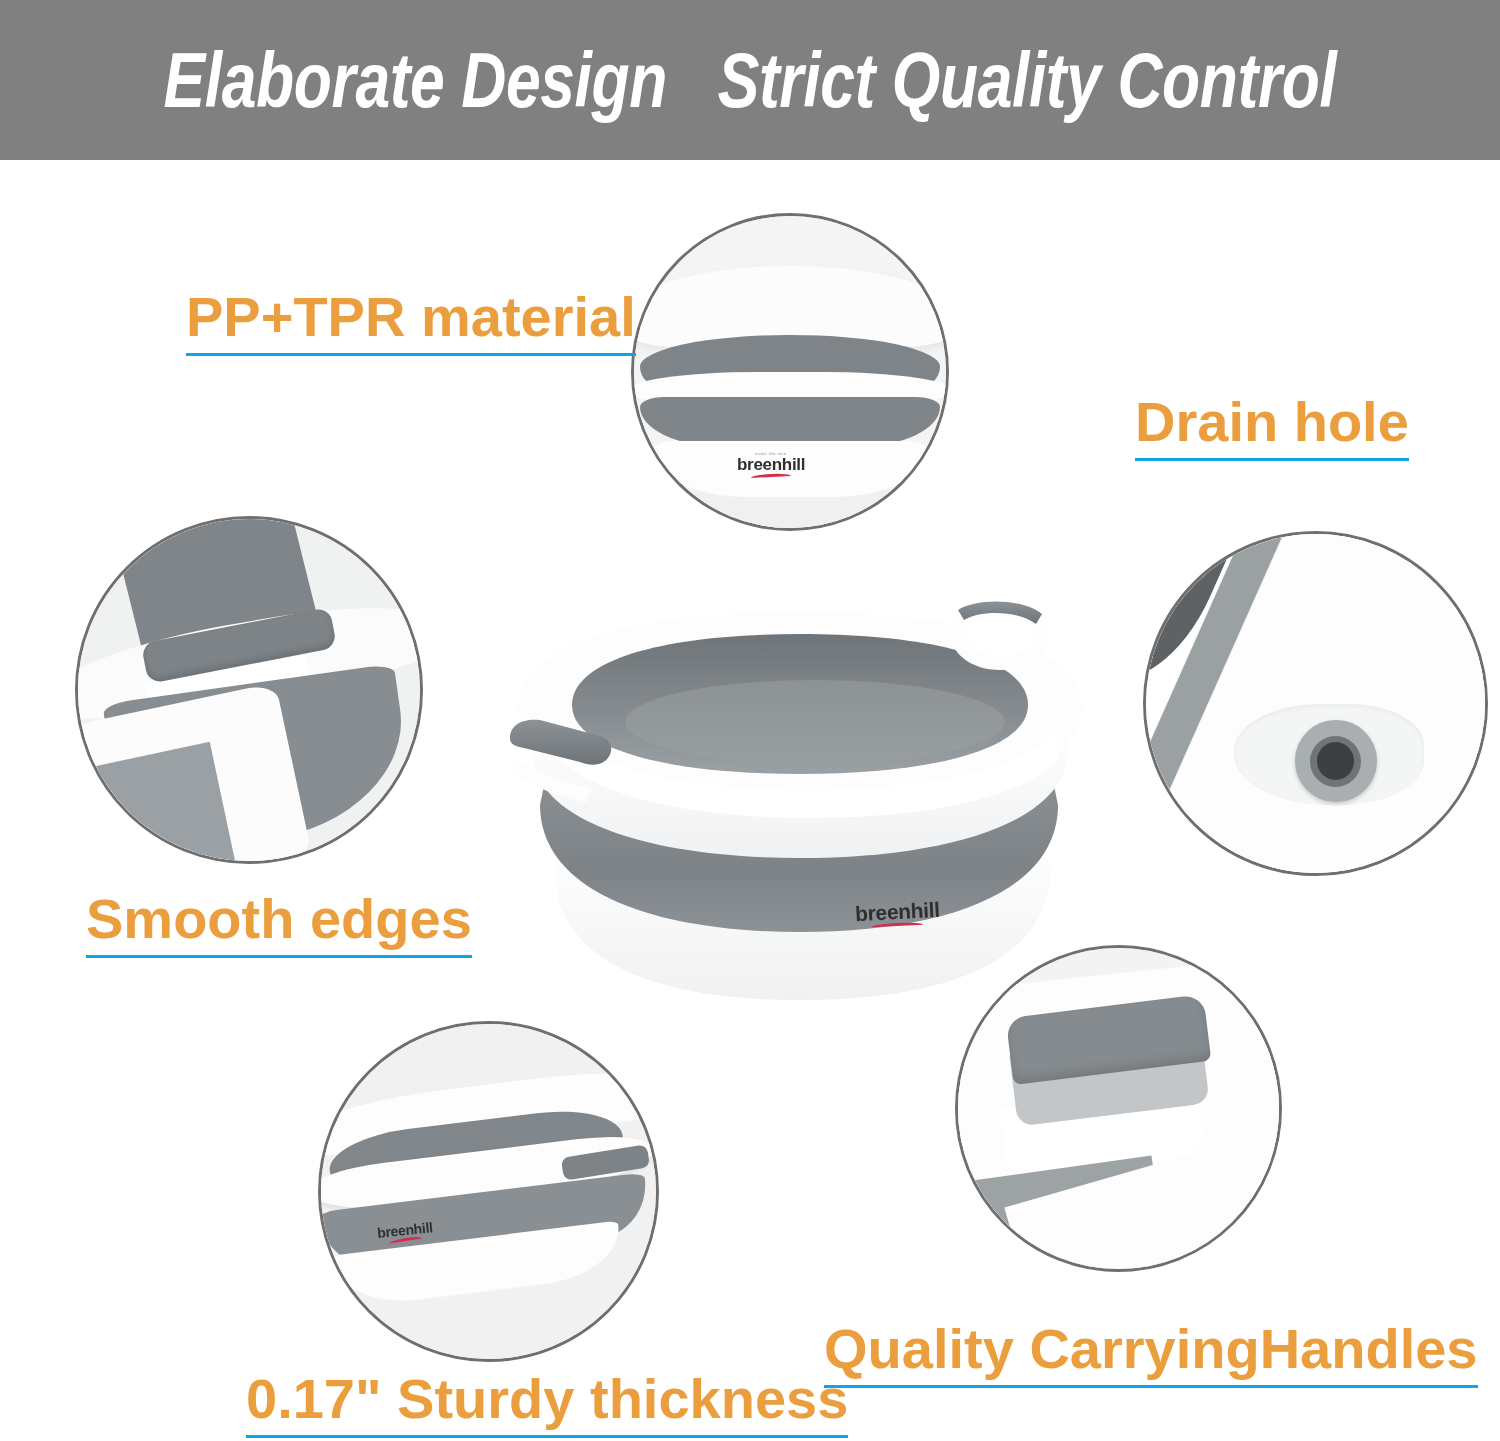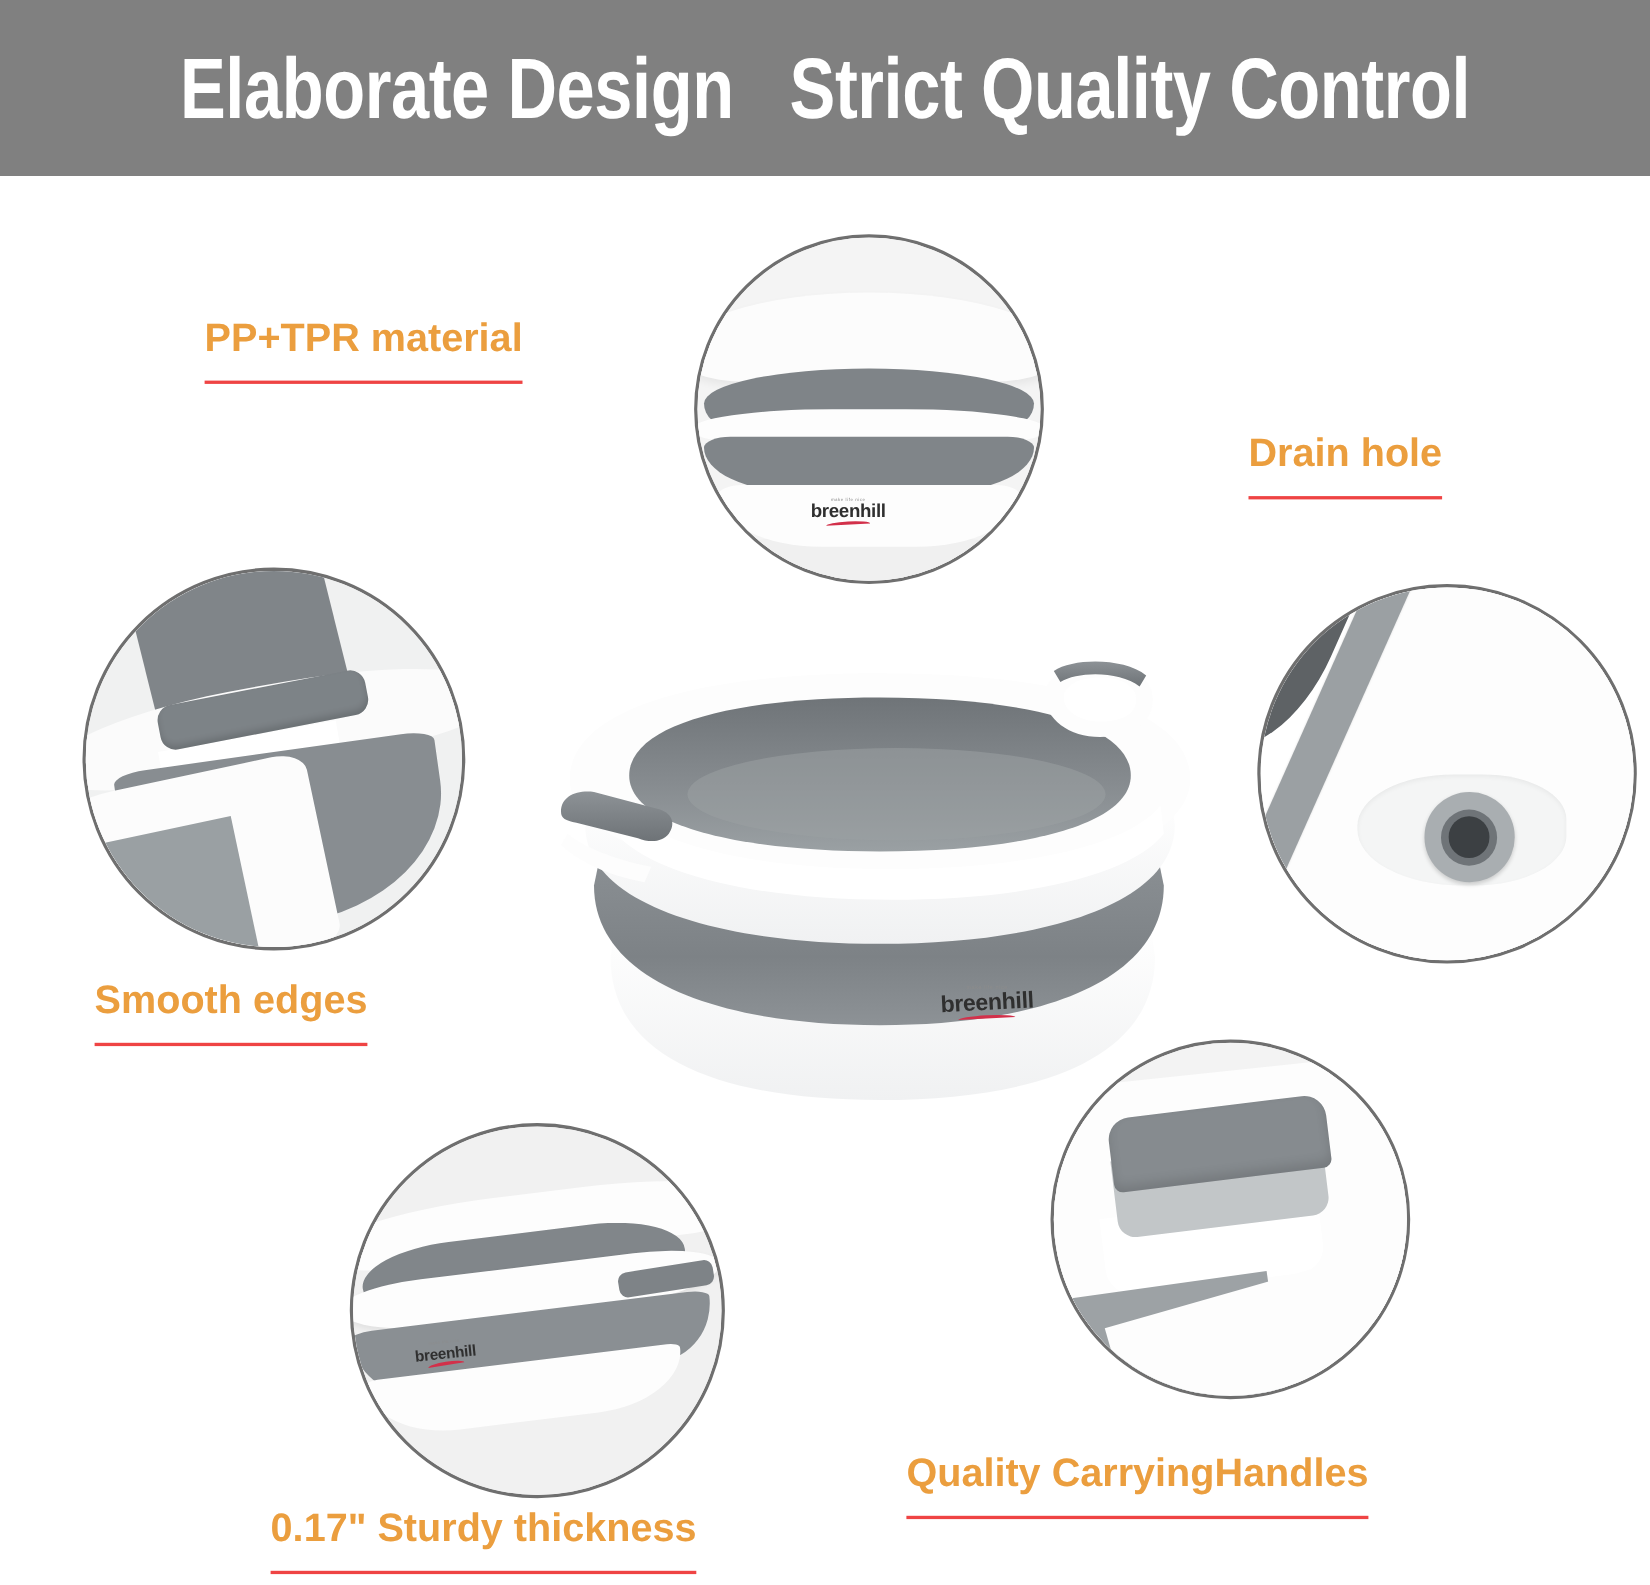--- a/index.html
+++ b/index.html
@@ -22,43 +22,44 @@
   
   #header-banner {
     position: absolute;
     left: 0; top: 0;
     width: 1500px;
     height: 160px;
     background: #808080;
     display: flex;
     align-items: center;
     justify-content: center;
+    font-style: italic;
   }
   #header-title {
     color: #ffffff;
     font-family: "Liberation Sans Narrow", "Liberation Sans", sans-serif;
     font-size: 78px;
     font-weight: bold;
     letter-spacing: -0.5px;
     white-space: pre;
     transform: scaleX(0.80);
     transform-origin: center center;
     line-height: 1;
   }
 
   
   .callout-label {
     position: absolute;
     color: #eb9e3e;
     font-family: "Liberation Sans", sans-serif;
-    font-size: 36px;
+    font-size: 56px;
     font-weight: 600;
     white-space: nowrap;
-    padding-bottom: 20px;
-    border-bottom: 3px solid #ef4444;
+    padding-bottom: 6px;
+    border-bottom: 3px solid #0ea5e9;
     line-height: 1.05;
   }
   .callout-label.bold-label { font-weight: bold; }
 
   #label-material  { left: 186px;  top: 288px; }
   #label-drain     { left: 1135px; top: 393px; }
   #label-smooth    { left: 86px;   top: 890px; }
   #label-thickness { left: 246px;  top: 1370px; font-weight: bold; }
   #label-handles   { left: 824px;  top: 1320px; }
 

